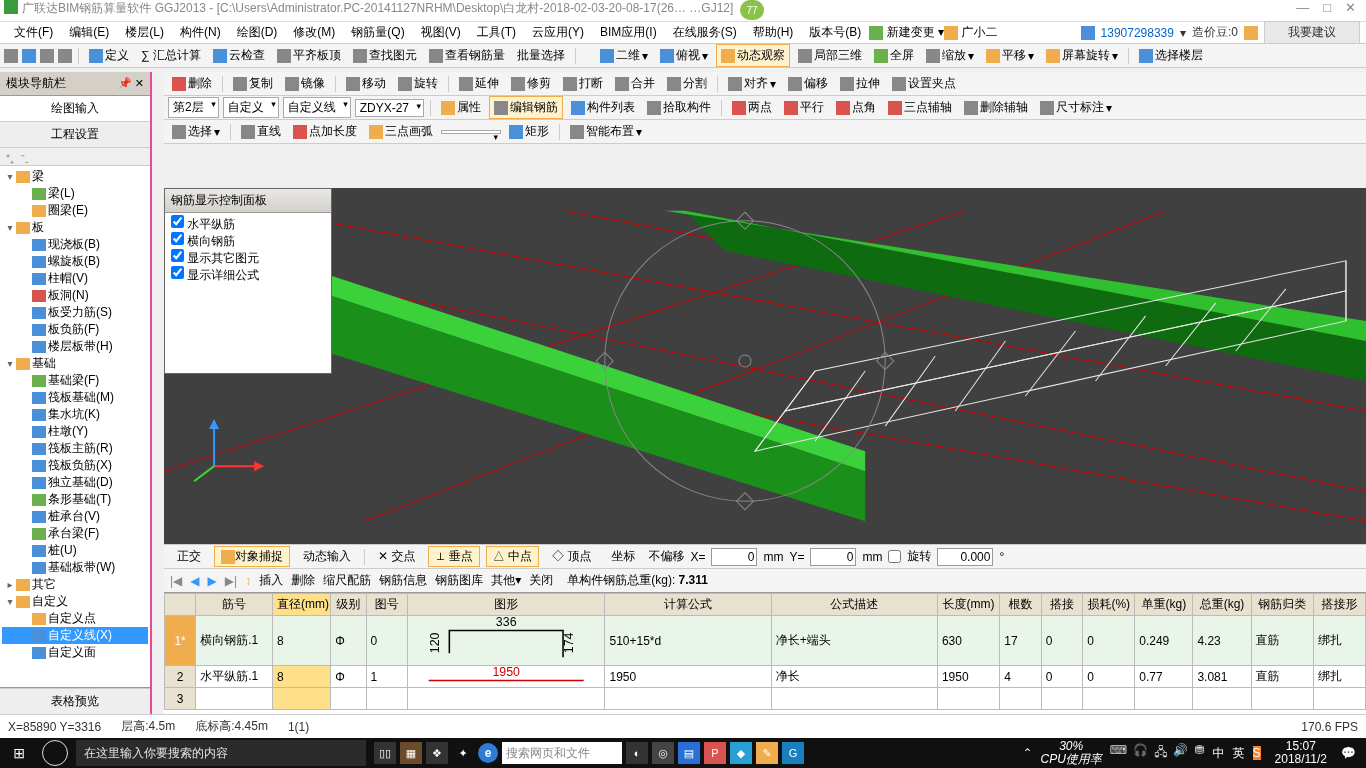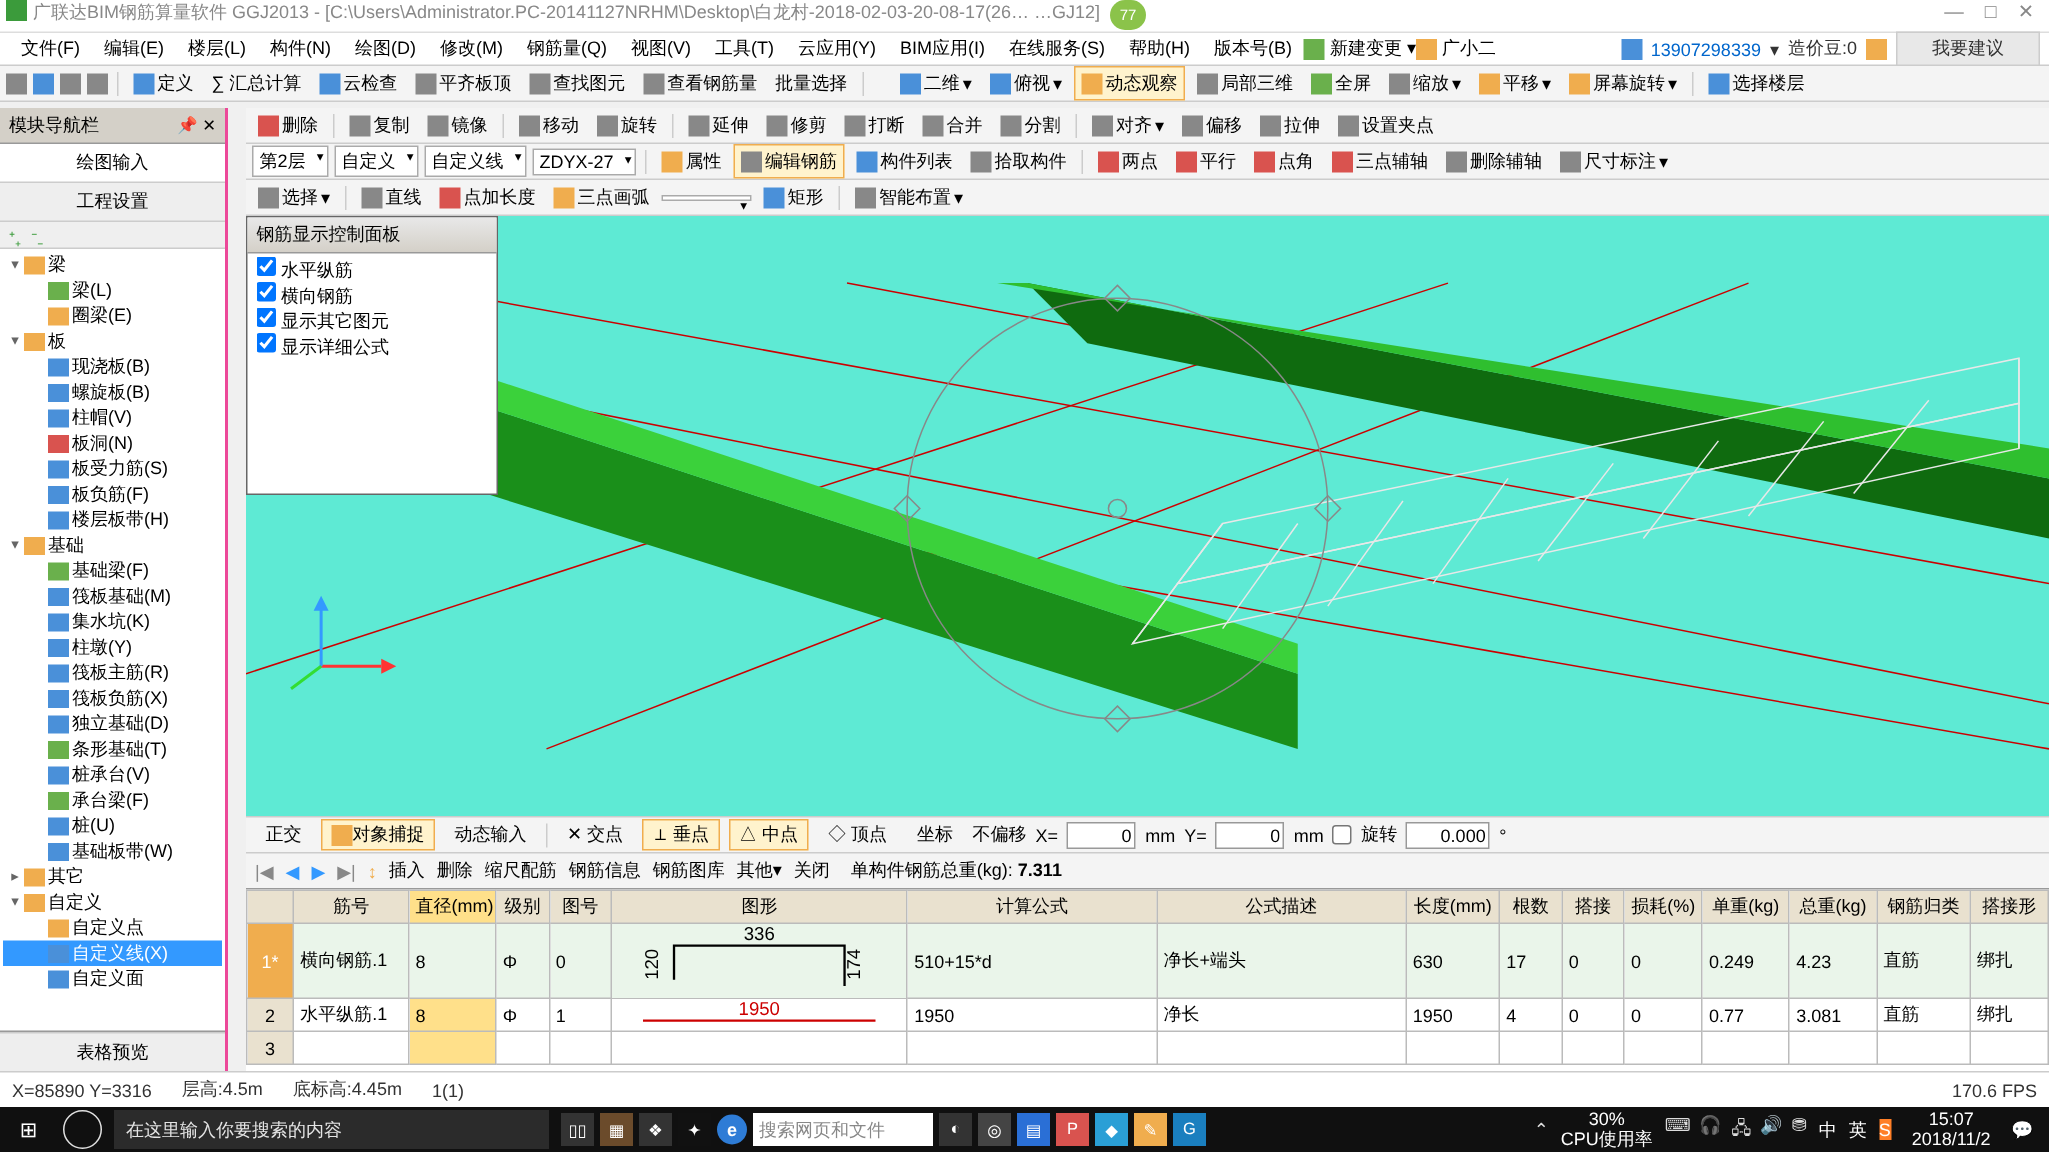--- a/index.html
+++ b/index.html
@@ -39,21 +39,21 @@
 .tree-item { display:flex; align-items:center; padding:0 2px; white-space:nowrap; cursor:pointer; }
 .tree-item .toggle { width:12px; text-align:center; color:#666; font-size:10px; }
 .tree-item .folder-ico { width:14px; height:12px; background:#f0ad4e; margin-right:2px; display:inline-block; }
 .tree-item .node-ico { width:14px; height:12px; margin-right:2px; display:inline-block; }
 .tree-item.selected { background:#3399ff; color:#fff; } .tree-lv2{padding-left:30px;}
 .bottom-tabs { border-top:1px solid #999; }
 .bottom-tabs div { padding:4px 8px; text-align:center; background:#eee; border-top:1px solid #ccc; }
 
 
 .main { position:absolute; left:164px; right:0; top:72px; bottom:54px; display:flex; flex-direction:column; }
-.viewport { flex:1; background:#5eead4; position:relative; overflow:hidden; }
+.viewport { flex:1; background:#404040; position:relative; overflow:hidden;margin-top:44px; }
 .viewport svg { width:100%; height:100%; }
 
 
 .float-panel { position:absolute; left:0; top:0; width:168px; background:#fff; border:1px solid #666; z-index:10; }
 .float-panel .fp-title { background:linear-gradient(#e8e8e8,#d4d0c8); padding:3px 6px; border-bottom:1px solid #999; }
 .float-panel .fp-body { padding:2px 6px; min-height:160px; }
 .float-panel label { display:block; line-height:16px; }
 
 
 .snapbar { height:24px; background:#f4f4f4; border-top:1px solid #ccc; display:flex; align-items:center; padding:0 6px; gap:6px; font-size:12px; }
@@ -82,21 +82,21 @@
 
 
 .taskbar { position:absolute; left:0; right:0; bottom:0; height:30px; background:#101010; color:#fff; display:flex; align-items:center; padding:0 4px; gap:8px; font-size:11px; }
 .taskbar .start { width:30px; height:30px; display:flex; align-items:center; justify-content:center; font-size:14px; }
 .taskbar .cortana-ico { width:26px; height:26px; border:1.5px solid #e0e0e0; border-radius:50%; }
 .taskbar .search { flex:0 0 290px; height:26px; background:#2b2b2b; color:#e5e5e5; display:flex; align-items:center; padding:0 8px; }
 .taskbar .tray { display:flex; align-items:center; gap:4px; }
 .taskbar .tray .ticon { width:22px; height:22px; background:#333; display:flex; align-items:center; justify-content:center; font-size:11px; }
 .taskbar .browser-search { flex:0 0 120px; height:22px; background:#fff; color:#888; display:flex; align-items:center; padding:0 4px; font-size:11px; }
 .taskbar .e-ico{width:20px;height:20px;background:#2e7cd6;border-radius:50%;display:flex;align-items:center;justify-content:center;color:#fff;font-weight:bold;}
-.taskbar .cpu { text-align:center; line-height:1.1; }
+.taskbar .cpu { text-align:center; line-height:1.1;font-style:italic; }
 .taskbar .clock { text-align:center; line-height:1.1; margin-left:6px; }
 .taskbar .sysicons { display:flex; gap:6px; font-size:12px; color:#ddd; }
 </style>
 </head>
 <body>
 
 <div class="titlebar">
   <span class="app-icon"></span>
   <span class="title-text">广联达BIM钢筋算量软件 GGJ2013 - [C:\Users\Administrator.PC-20141127NRHM\Desktop\白龙村-2018-02-03-20-08-17(26… …GJ12]</span>
   <span class="badge">77</span>

